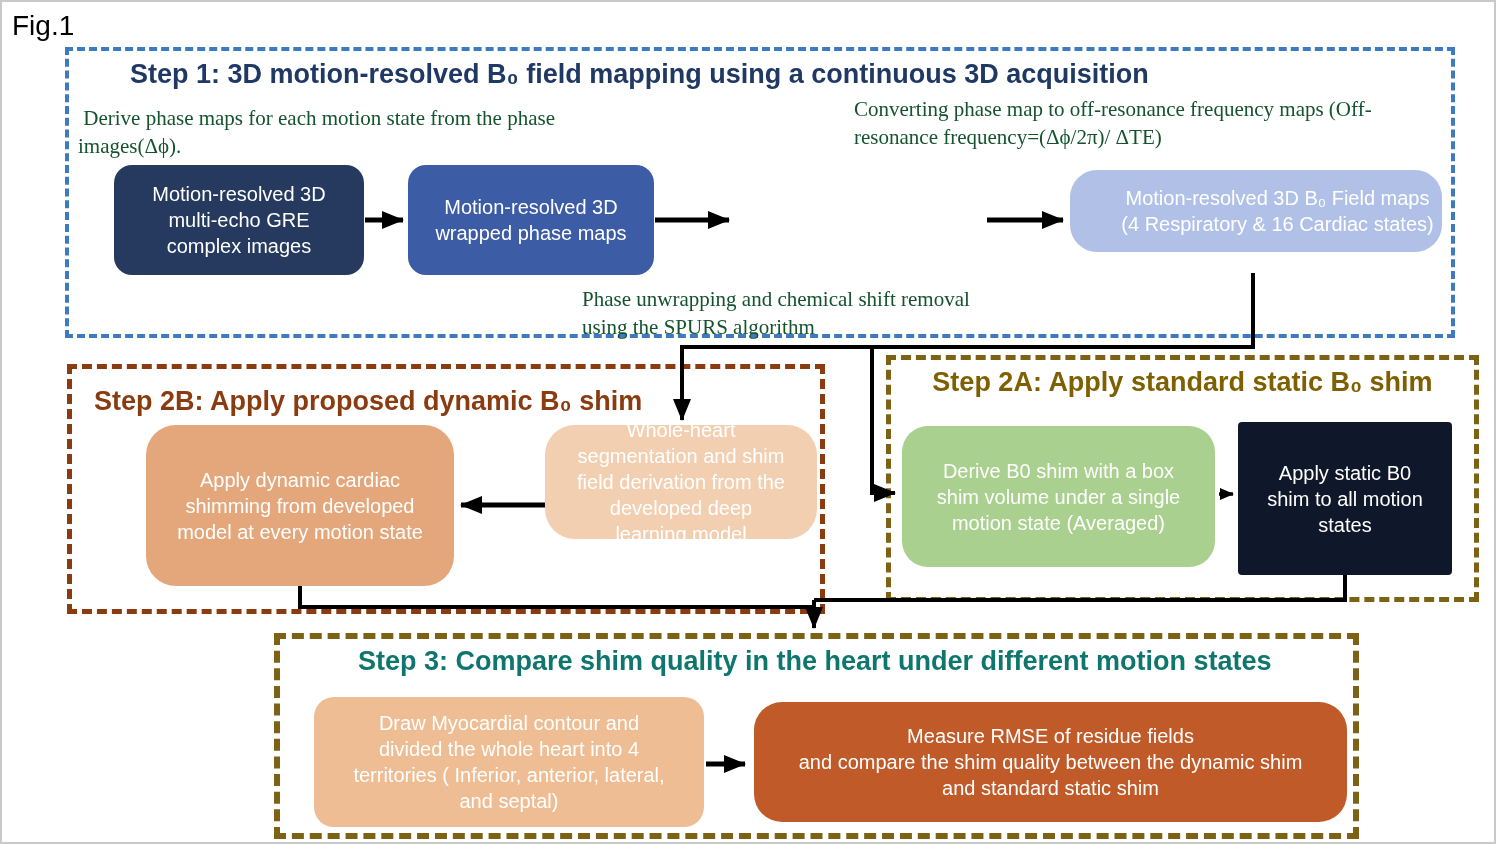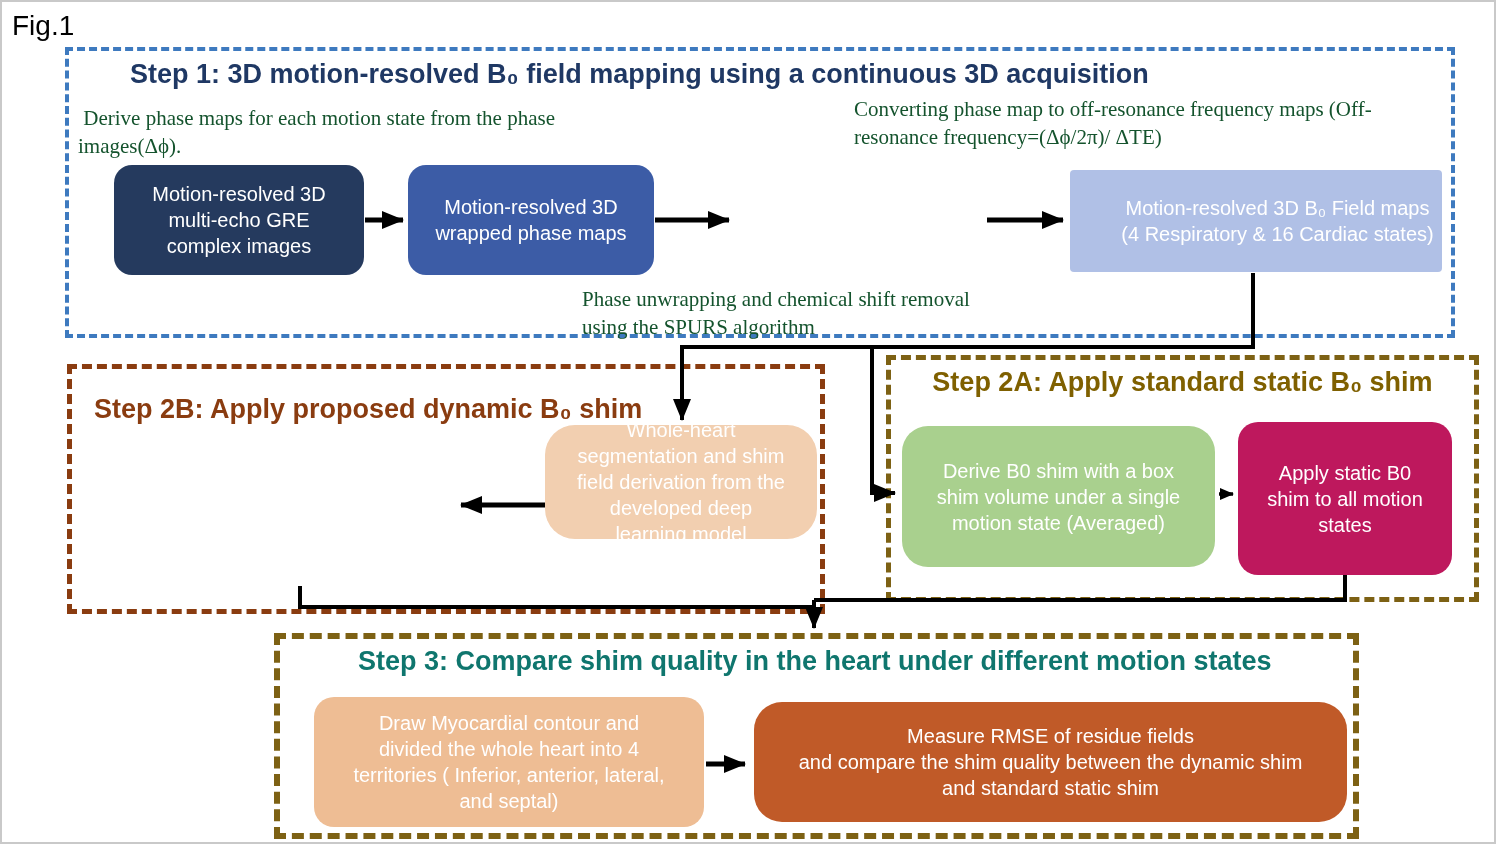--- a/index.html
+++ b/index.html
@@ -10,40 +10,40 @@
   }
   .abs { position:absolute; }
   .fig-label { left:10px; top:8px; font-size:28px; color:#000; }
   .panel { position:absolute; box-sizing:border-box; background:transparent; }
   .p1  { left:63px;  top:45px;  width:1390px; height:291px; border:4px dashed #3e7abf; }
   .p2b { left:65px;  top:362px; width:758px;  height:250px; border:5px dashed #8a3c10; }
   .p2a { left:884px; top:353px; width:593px;  height:247px; border:5px dashed #7d6114; }
   .p3  { left:272px; top:631px; width:1085px; height:206px; border:6px dashed #7d6114; }
   .title { position:absolute; font-weight:bold; font-size:27px; white-space:nowrap; }
   .t1  { left:88px;  top:57px;  color:#1f3864;margin-left:40px; }
-  .t2b { left:92px;  top:392px; color:#8a3c10; }
+  .t2b { left:92px;  top:384px; color:#8a3c10; }
   .t2a { left:884px; top:365px; width:593px; text-align:center; color:#7f6000; }
   .t3  { left:356px; top:644px; color:#0f766e; }
   .note { position:absolute; font-size:21px; color:#14532d; line-height:1.35; white-space:pre-wrap;font-family:Liberation Serif, serif; }
   .n-left  { left:76px;  top:102px; width:600px; }
   .n-right { left:852px; top:93px;  width:606px; }
   .caption { left:580px; top:283px; width:540px; }
   .fbox {
     position:absolute; display:flex; align-items:center; justify-content:center;
     text-align:center; color:#ffffff; font-size:20px; line-height:1.3;
     white-space:pre-line; box-sizing:border-box; padding:4px;
   }
   .b11 { left:112px;  top:163px; width:250px; height:110px; background:#253a5e; border-radius:18px; }
   .b12 { left:406px;  top:163px; width:246px; height:110px; background:#3c5ca6; border-radius:18px; }
   .b13 { left:732px;  top:164px; width:252px; height:108px; background:#8fa3d8; border-radius:18px; }
-  .b14 { left:1068px; top:168px; width:372px; height:102px; background:#b0c0e6; border-radius:4px;padding-left:47px; }
+  .b14 { left:1068px; top:168px; width:372px; height:82px; background:#b0c0e6; border-radius:27px;padding-left:47px; }
   .b2b1 { left:144px; top:423px; width:308px; height:161px; background:#e4a77b; border-radius:30px; }
   .b2b2 { left:543px; top:423px; width:272px; height:114px; background:#f2cfb0; border-radius:30px; }
   .b2a1 { left:900px;  top:424px; width:313px; height:141px; background:#a9d08e; border-radius:26px; }
-  .b2a2 { left:1236px; top:420px; width:214px; height:153px; background:#be185d; border-radius:20px; }
+  .b2a2 { left:1236px; top:420px; width:214px; height:153px; background:#0f172a; border-radius:4px; }
   .b31 { left:312px; top:695px; width:390px; height:130px; background:#eebd94; border-radius:20px; }
   .b32 { left:752px; top:700px; width:593px; height:120px; background:#c05a28; border-radius:28px; }
   svg.connectors { position:absolute; left:0; top:0; width:1496px; height:844px; pointer-events:none; }
   svg.connectors line, svg.connectors polyline { stroke:#000; fill:none; }
 </style>
 </head>
 <body>
 
 <div class="canvas">
 
@@ -60,20 +60,23 @@
 complex images</div>
   <div class="fbox b12">Motion-resolved 3D
 wrapped phase maps</div>
   <div class="fbox b14">Motion-resolved 3D B₀ Field maps
 (4 Respiratory &amp; 16 Cardiac states)</div>
   <div class="note caption">Phase unwrapping and chemical shift removal
 using the SPURS algorithm</div>
 
   <div class="panel p2b"></div>
   <div class="title t2b">Step 2B: Apply proposed dynamic B₀ shim</div>
+  <div class="fbox b2b1">Apply dynamic cardiac
+shimming from developed
+model at every motion state</div>
   <div class="fbox b2b2">Whole-heart
 segmentation and shim
 field derivation from the
 developed deep
 learning model</div>
 
   <div class="panel p2a"></div>
   <div class="title t2a">Step 2A: Apply standard static B₀ shim</div>
   <div class="fbox b2a1">Derive B0 shim with a box
 shim volume under a single

